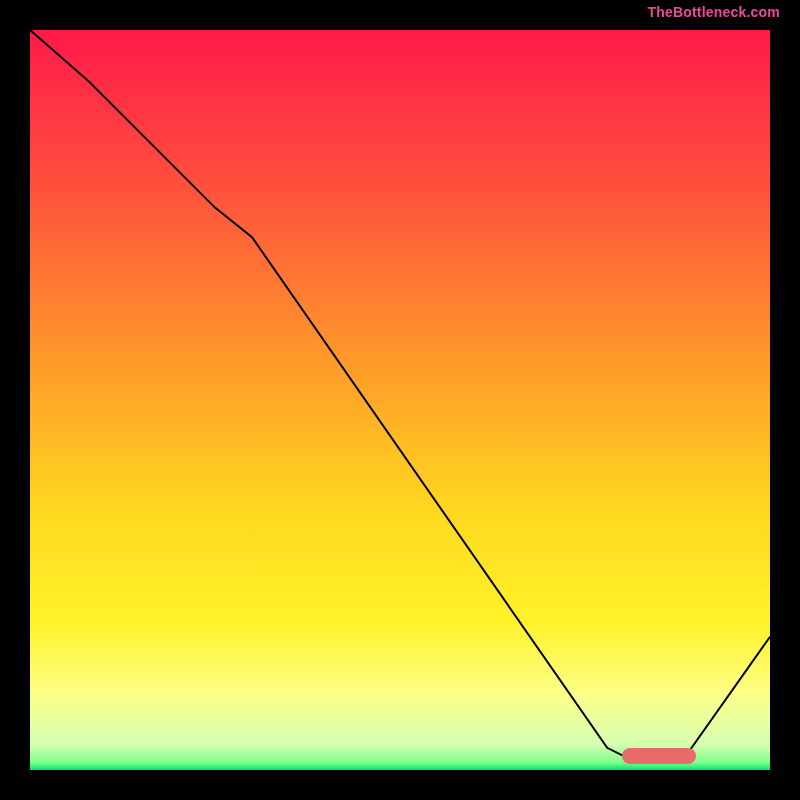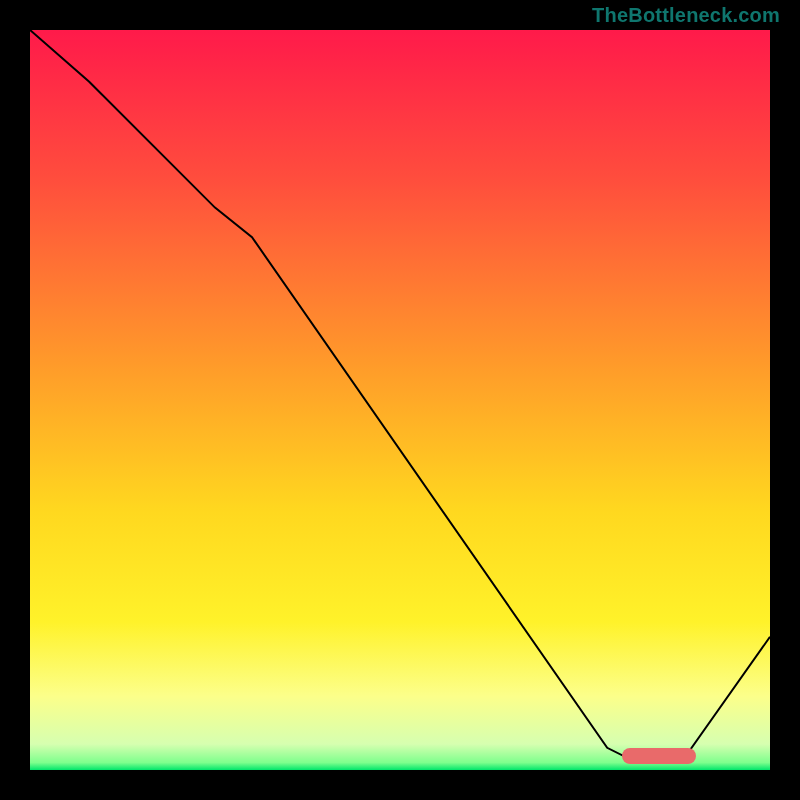--- a/index.html
+++ b/index.html
@@ -14,22 +14,22 @@
   .outer {
     position: relative;
     width: 800px;
     height: 800px;
     background: #000;
   }
   .watermark {
     position: absolute;
     top: 4px;
     right: 20px;
-    color: #0f766e;
-    font-size: 20px;
+    color: #ec4899;
+    font-size: 14px;
     font-weight: 600;
     letter-spacing: 0.2px;
   }
   .plot-frame {
     position: absolute;
     left: 30px;
     top: 30px;
     width: 740px;
     height: 740px;
   }

